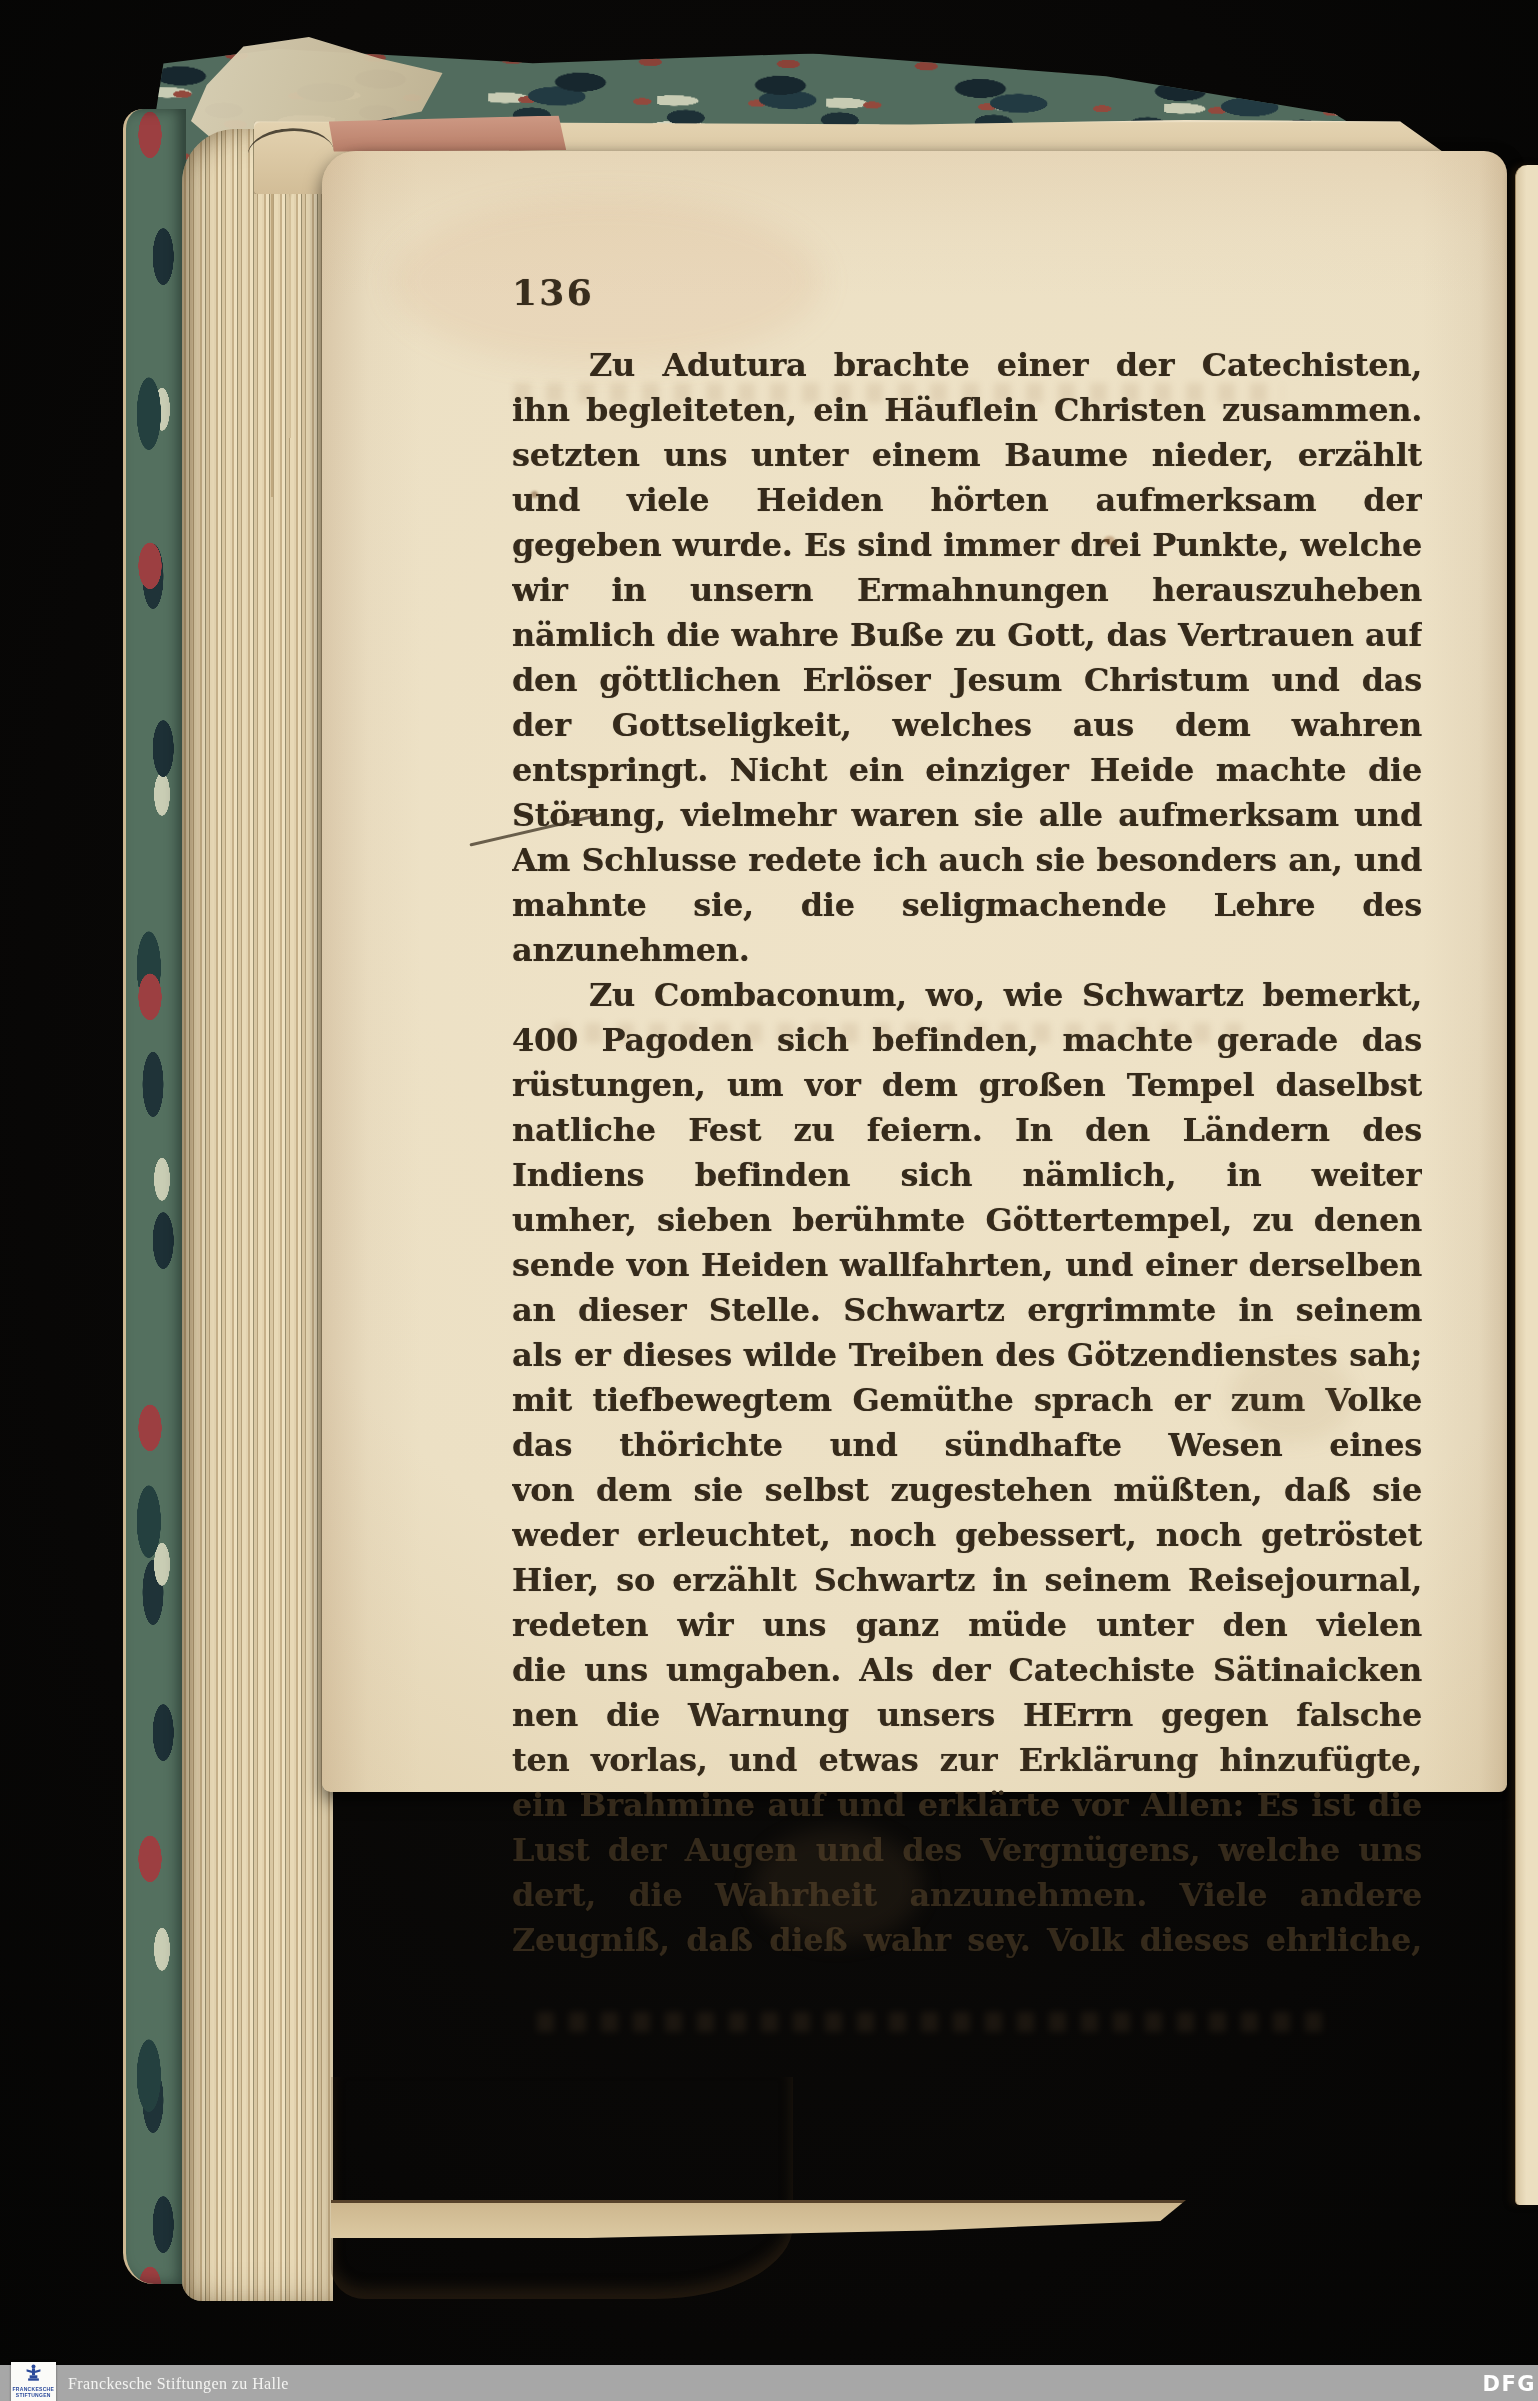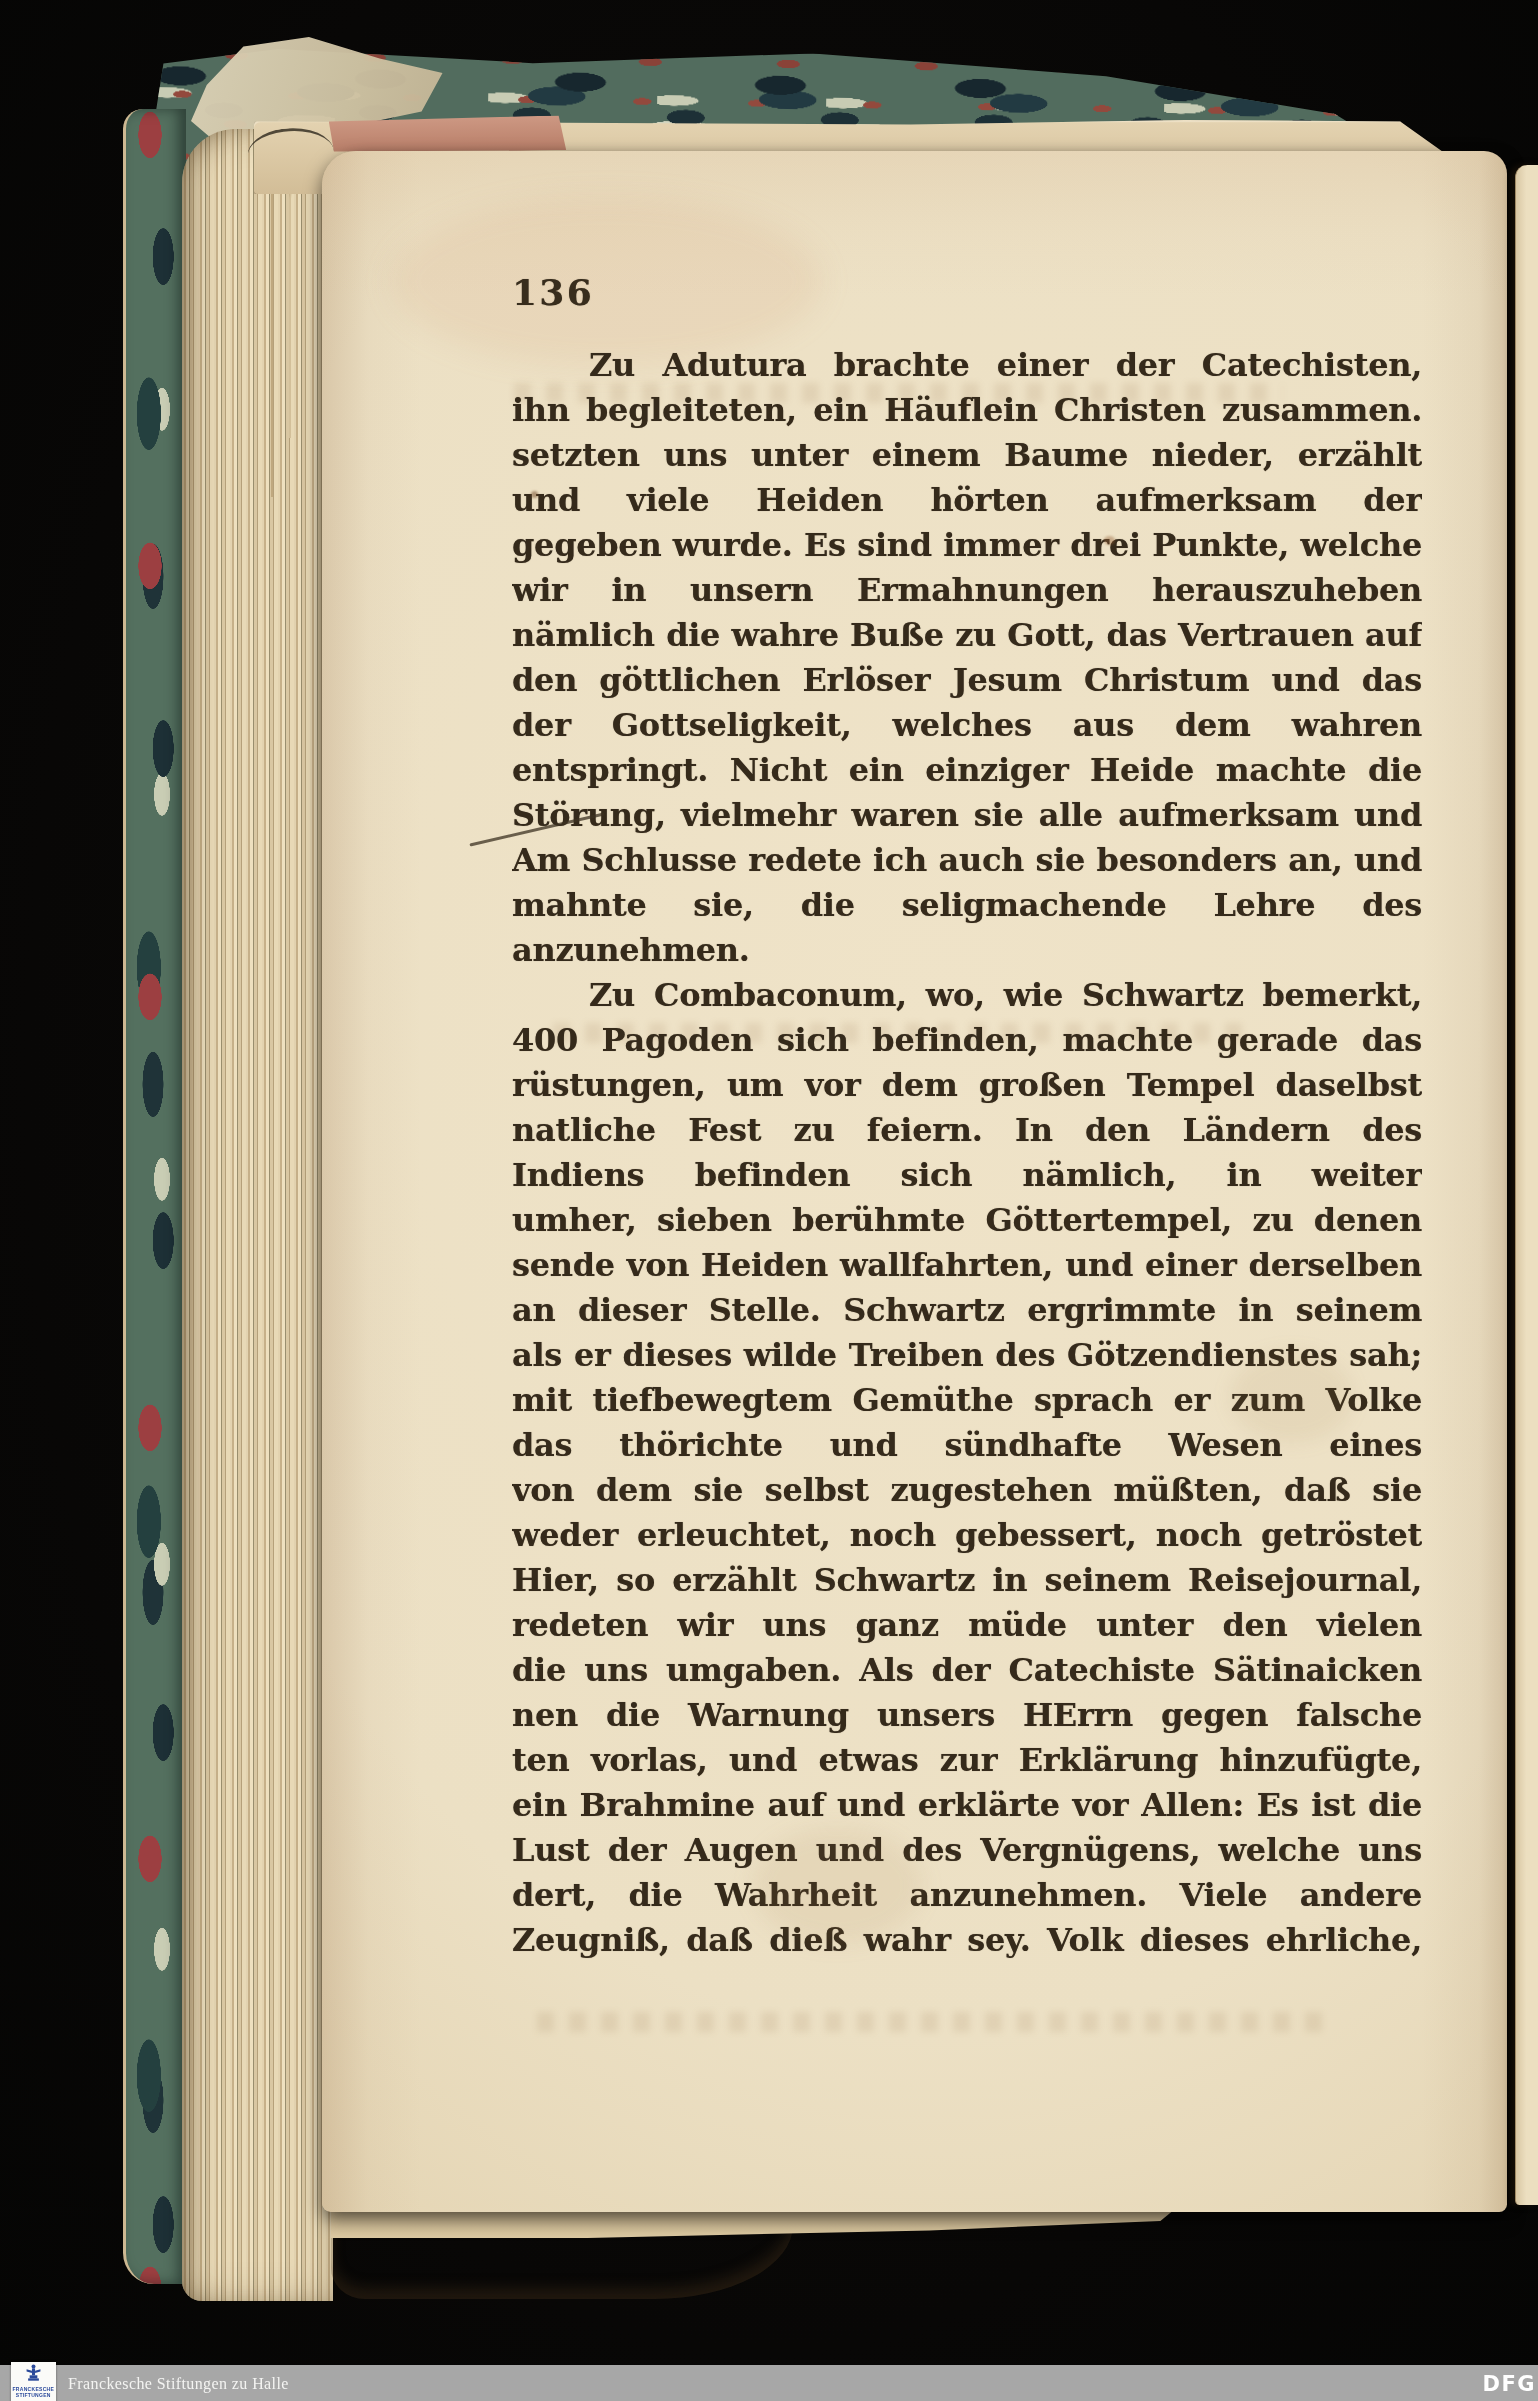--- a/index.html
+++ b/index.html
@@ -89,21 +89,21 @@
     transform:rotate(-7deg);opacity:.8;
   }
   .bottomsliver{
     position:absolute;left:331px;top:2200px;width:855px;height:35px;
     background:linear-gradient(180deg,#cdb78e,#dcc9a2);
     border-top:3.1px solid #57422a;
     clip-path:polygon(0 0,100% 0,97% 55%,70% 80%,30% 100%,0 100%);
   }
   
   .page{
-    position:absolute;left:322px;top:151px;width:1185px;height:2061px;
+    position:absolute;left:322px;top:151px;width:1185px;height:1641px;
     border-radius:34px 23px 7.7px 9.2px;
     background:
       linear-gradient(180deg, rgba(205,170,130,.20) 0px, rgba(205,170,130,.05) 85px, rgba(205,170,130,0) 146px),
       linear-gradient(90deg, rgba(150,110,70,.22) 0px, rgba(150,110,70,.05) 46px, rgba(150,110,70,0) 100px),
       linear-gradient(270deg, rgba(140,105,65,.25) 0px, rgba(140,105,65,.08) 28px, rgba(140,105,65,0) 85px),
       radial-gradient(ellipse 120% 90% at 52% 42%, #efe3c8 0%, var(--page) 55%, #e3d3b1 82%, #d9c6a0 100%);
     box-shadow:0 7.7px 17px rgba(0,0,0,.55), 10.8px 0 14px -6.2px rgba(0,0,0,.35);
   }
   .sliver{
     position:absolute;left:1515px;top:165px;width:23px;height:2040px;

